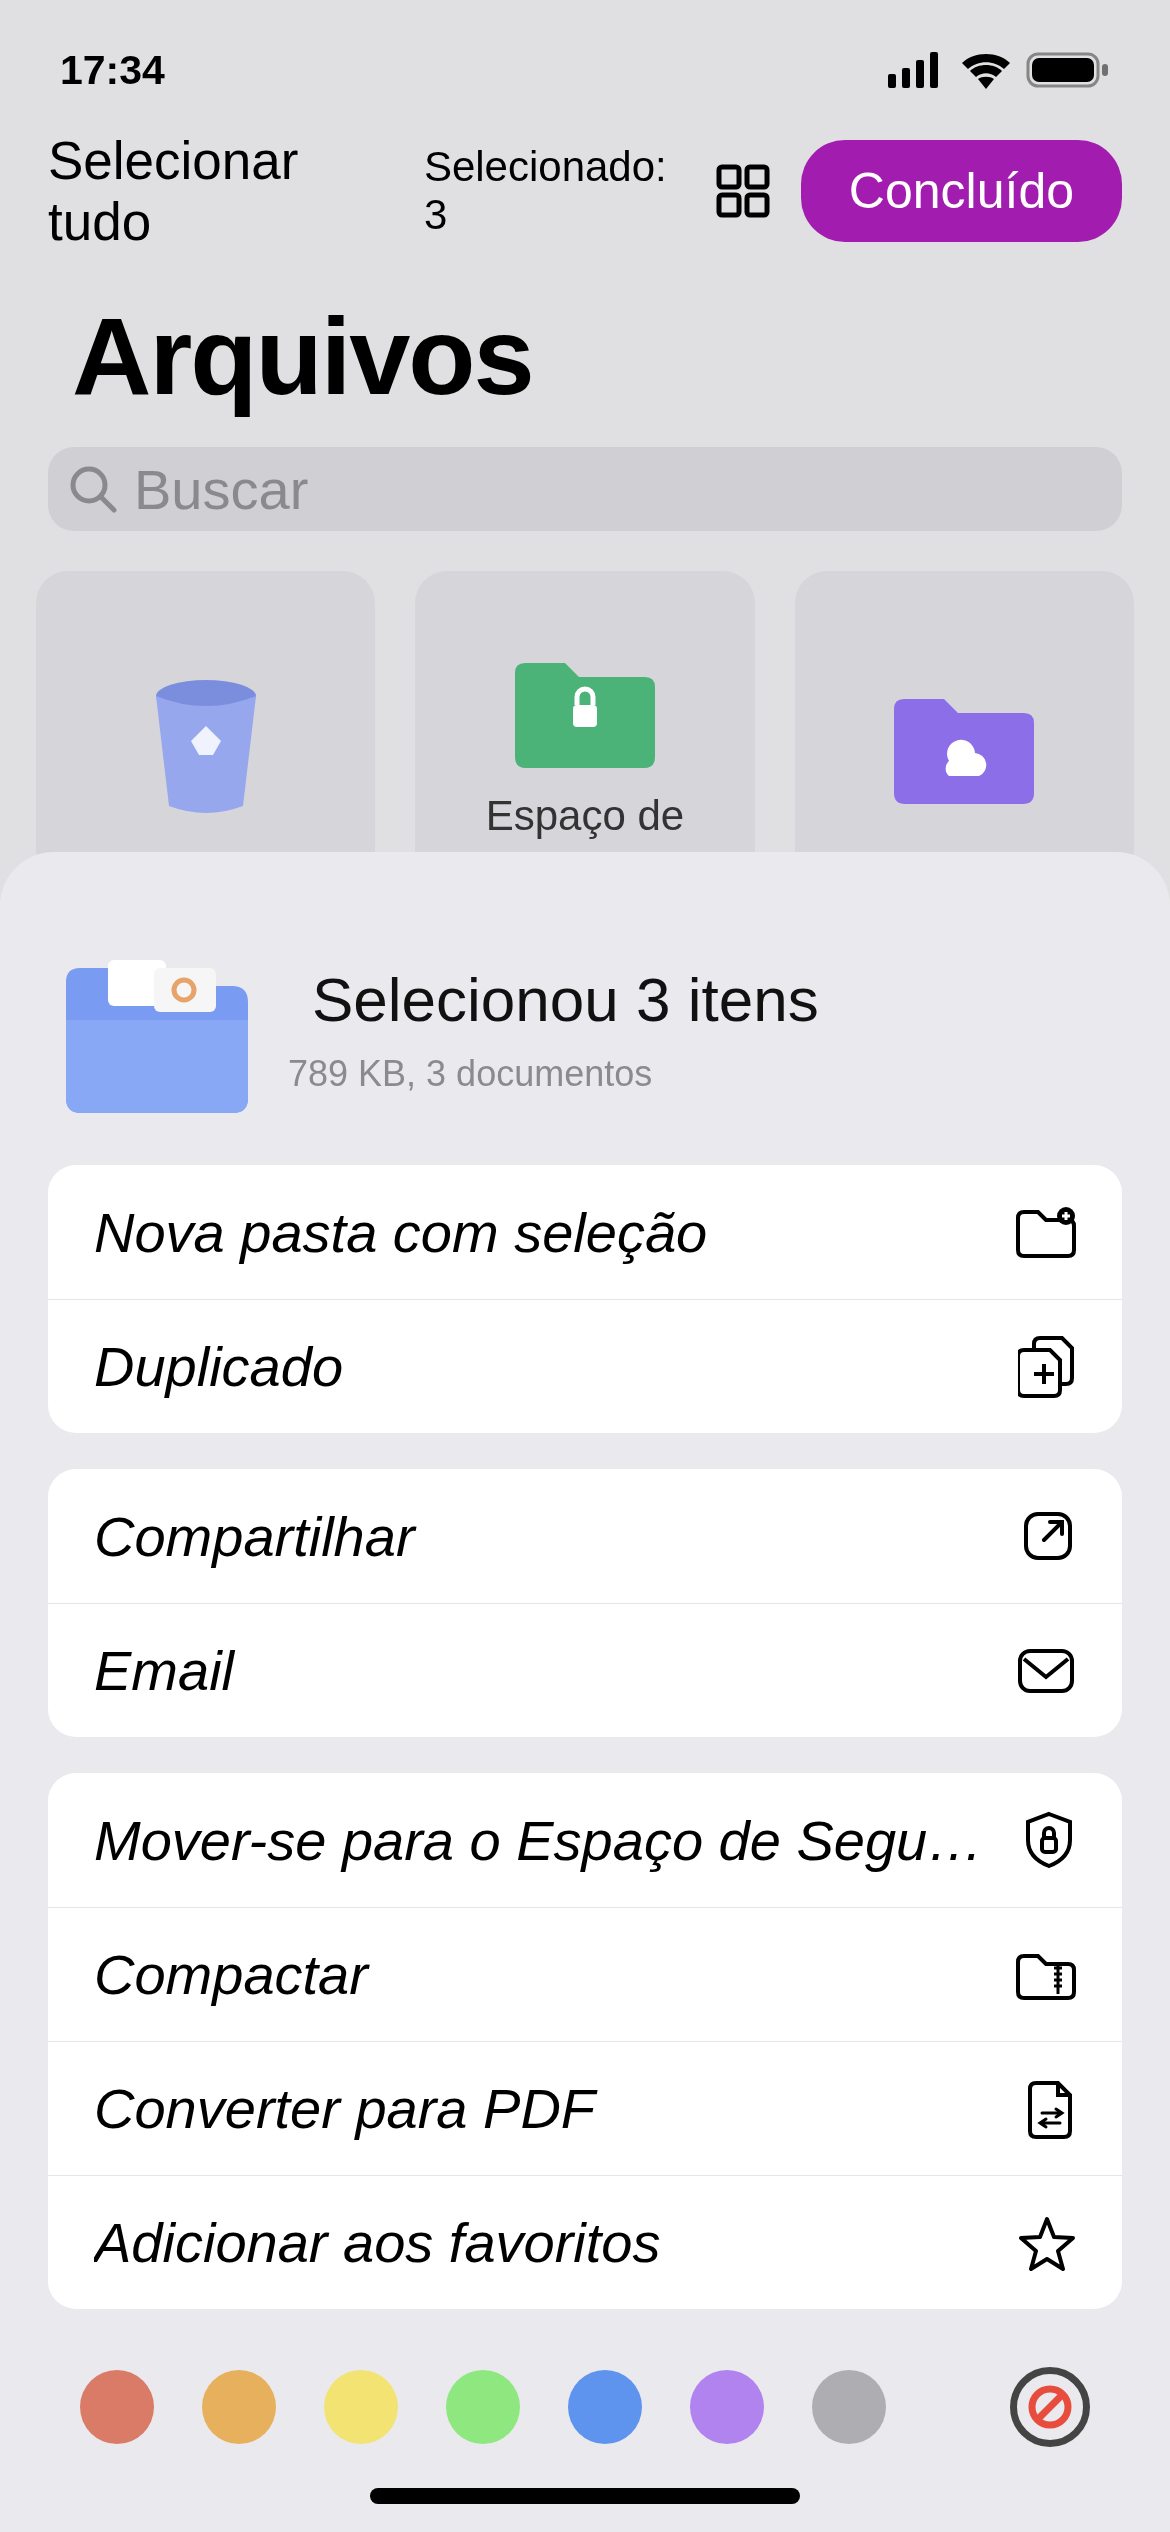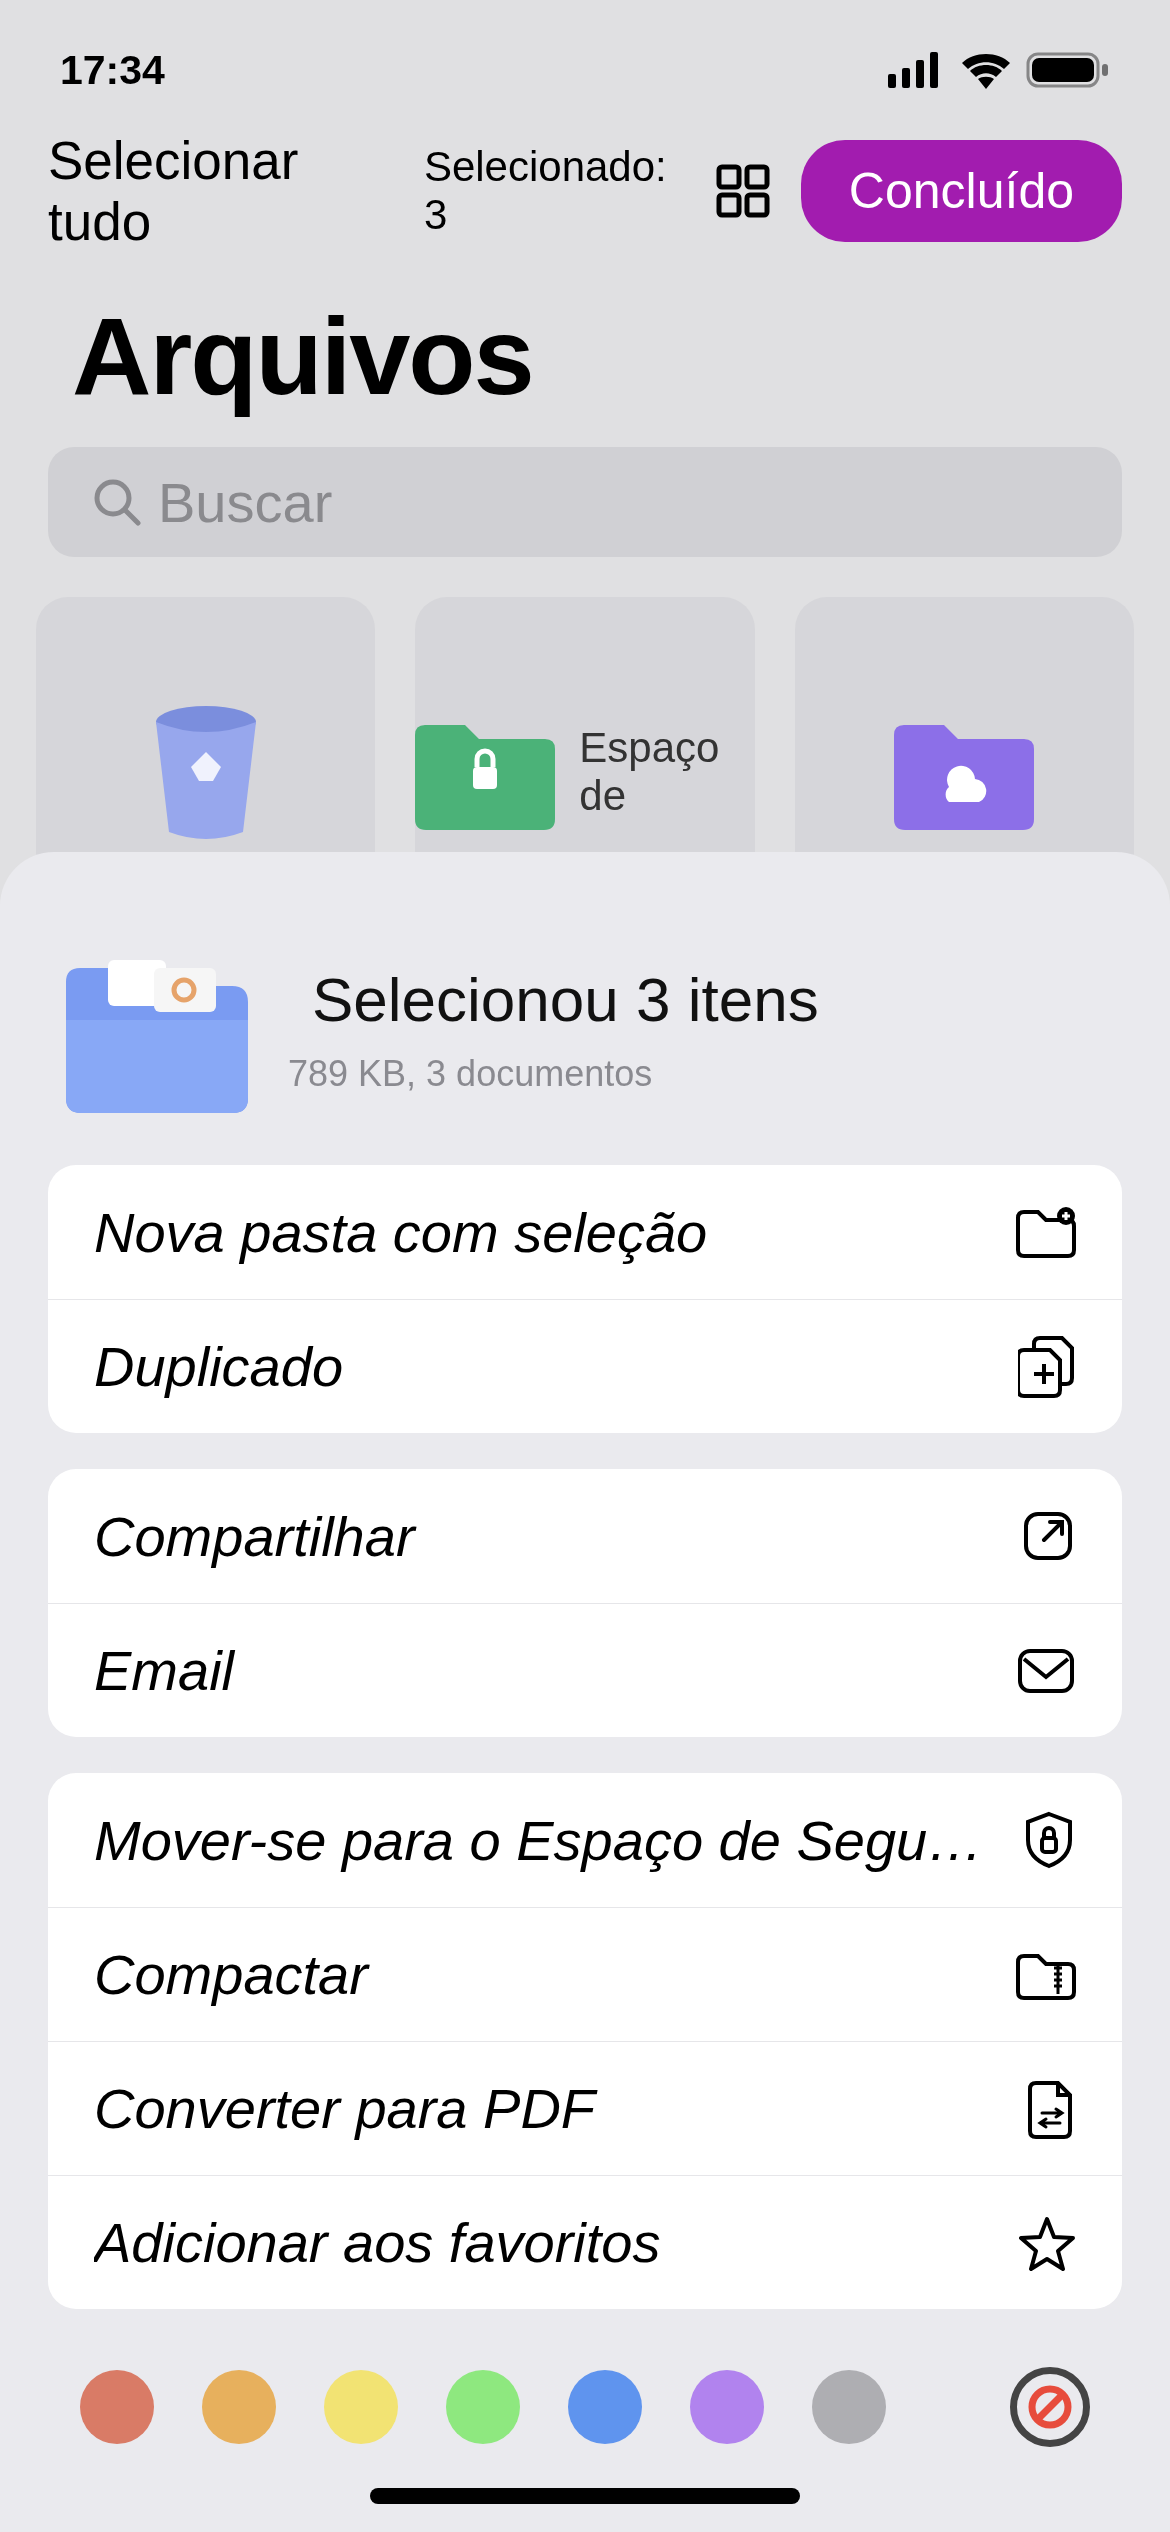--- a/index.html
+++ b/index.html
@@ -44,45 +44,45 @@
 }
 
 
 .page-title { font-size: 110px; font-weight: 700; padding: 10px 48px 28px; letter-spacing: -2px; margin-left: 24px;}
 
 
 .search-wrap { padding: 0 48px 40px; }
 .search-box {
   background: #d0d0d4;
   border-radius: 26px;
-  height: 110px;
-  display: flex;
-  align-items: center;
-  padding: 0 44px;
+  height: 84px;
+  display: flex;
+  align-items: center;
+  padding: 0 20px;
   gap: 16px;
 }
 .search-box input {
   border: none;
   background: transparent;
   font-size: 56px;
   color: #888;
   flex: 1;
   outline: none;
 }
 .search-box input::placeholder { color: #8a8a8e; }
 
 
 .tiles { display: flex; gap: 40px; padding: 0 36px; }
 .tile {
   flex: 1;
   background: #d6d6da;
   border-radius: 32px;
   height: 350px;
   display: flex;
-  flex-direction: row;
+  flex-direction: column;
   align-items: center;
   justify-content: center;
   gap: 24px;
 }
 
 
 .sheet {
   position: absolute;
   left: 0; right: 0; bottom: 0;
   height: 1680px;

